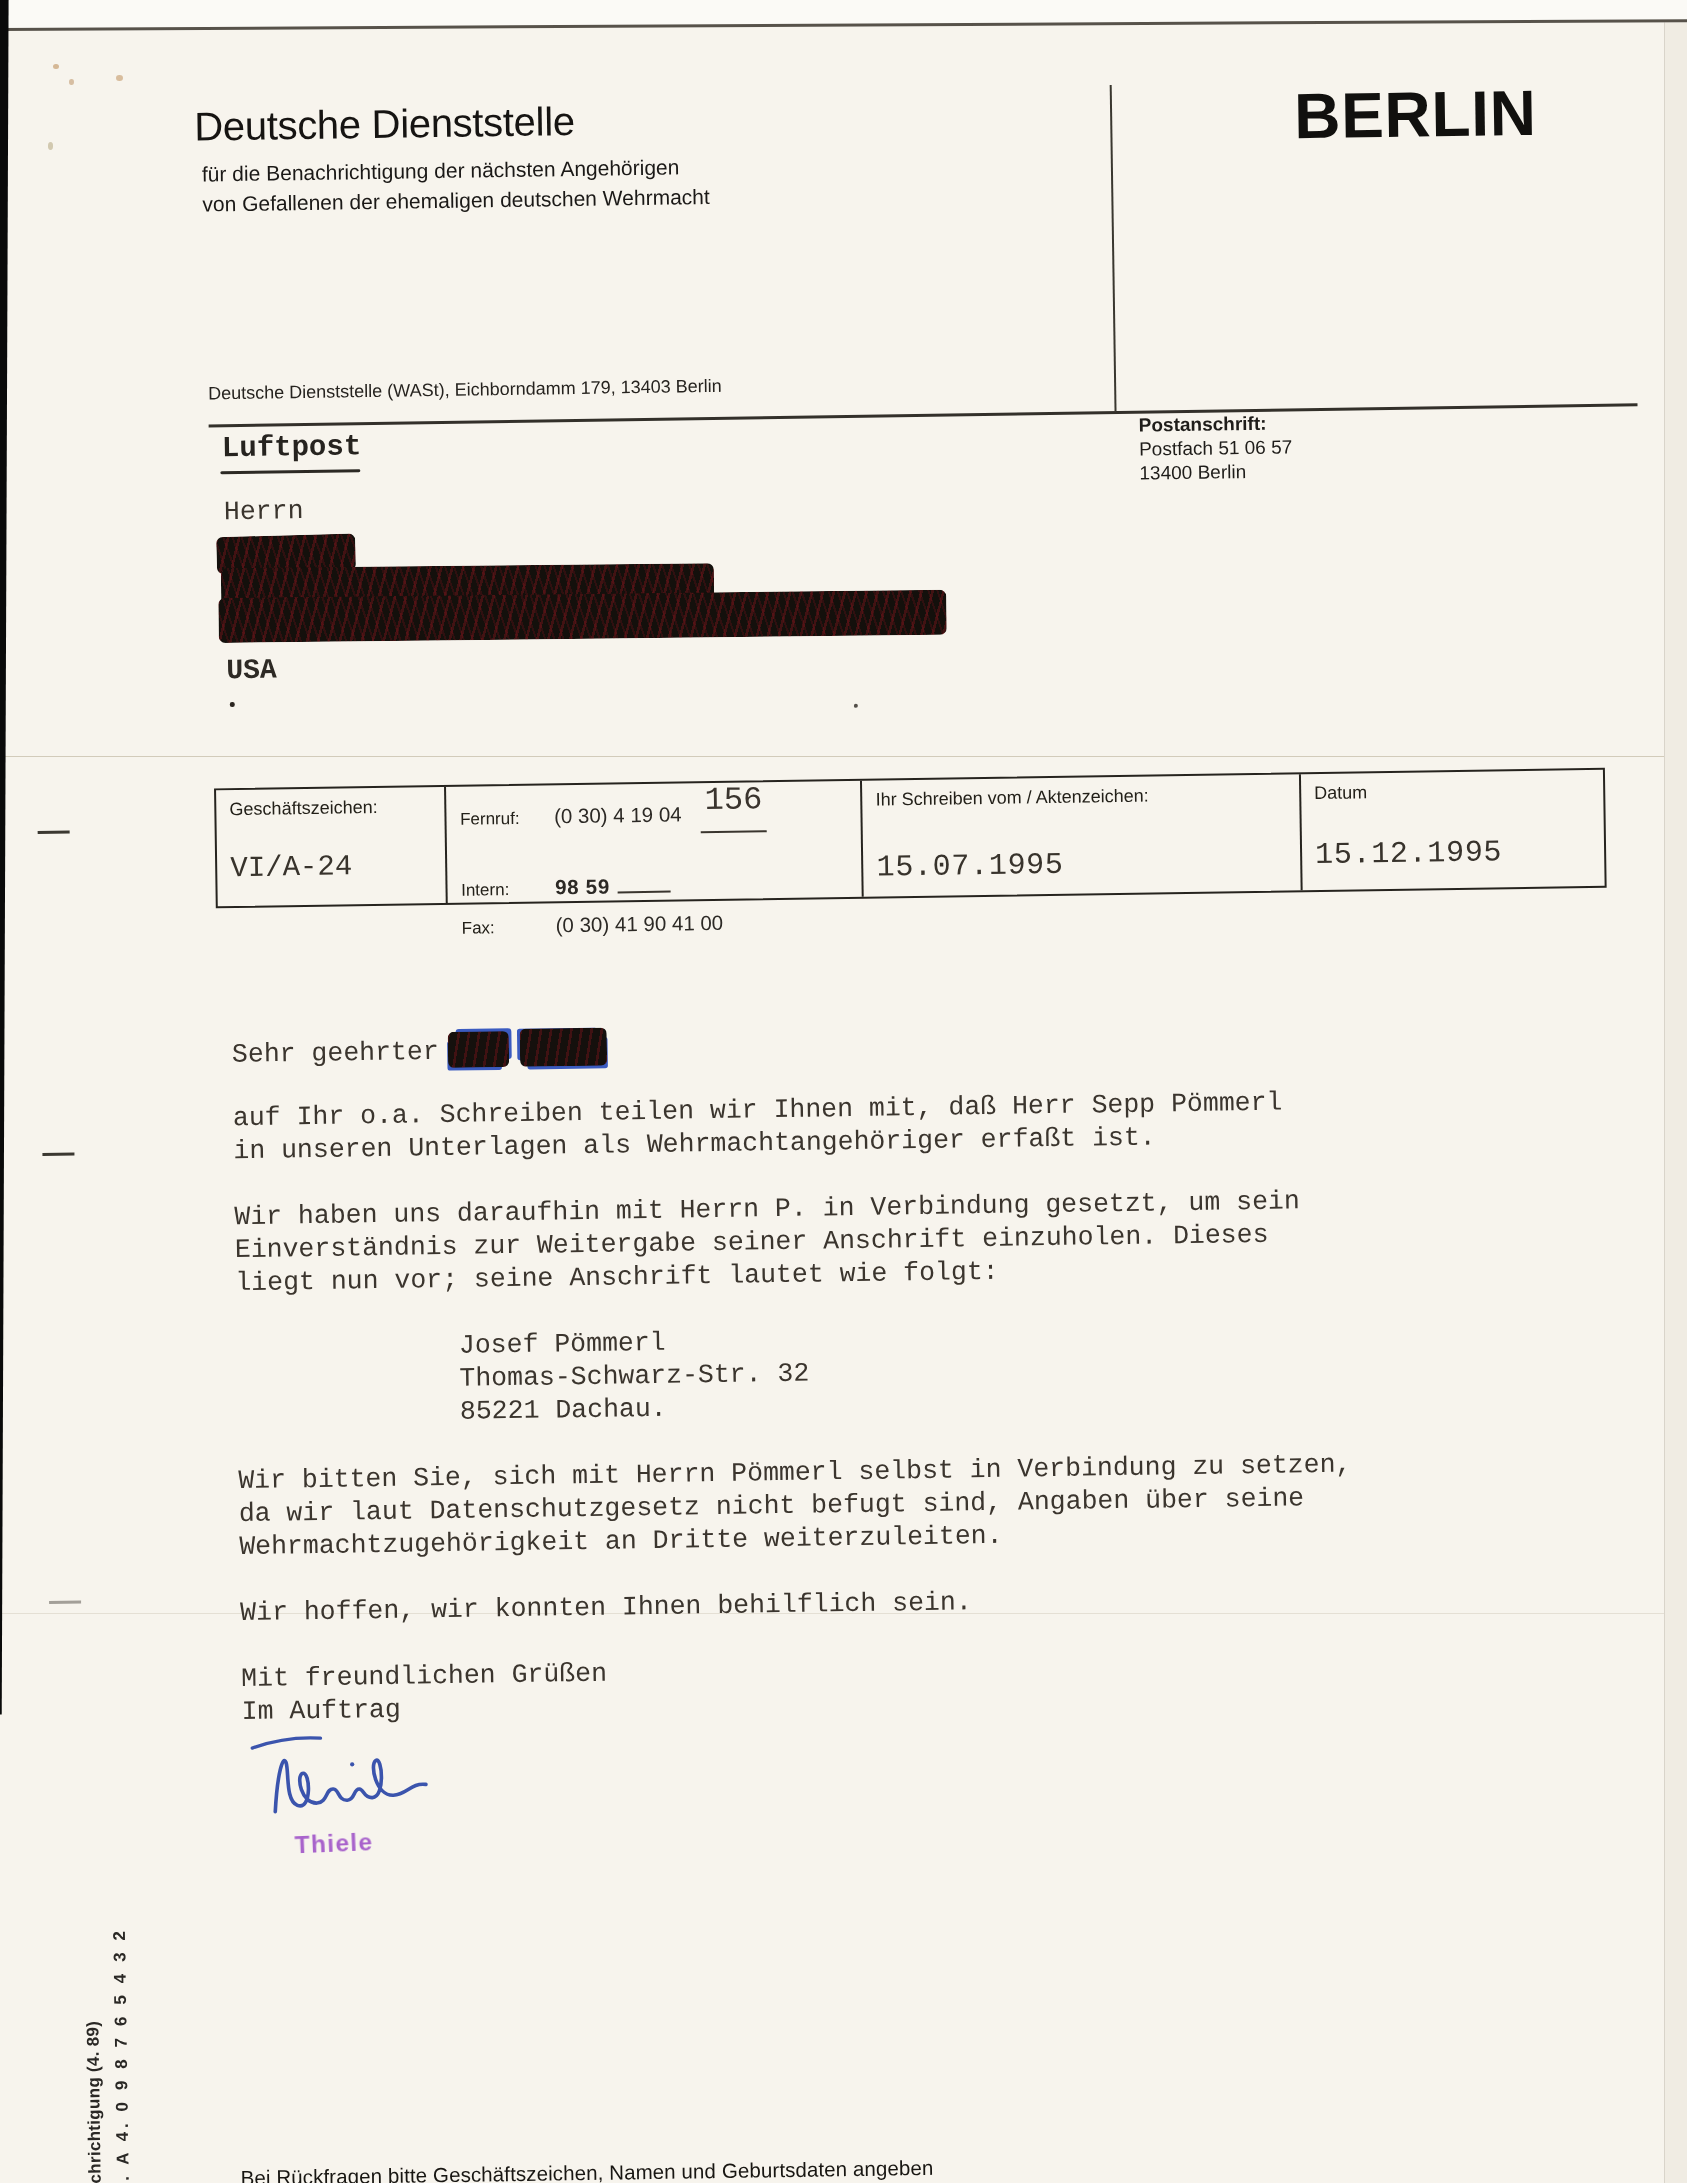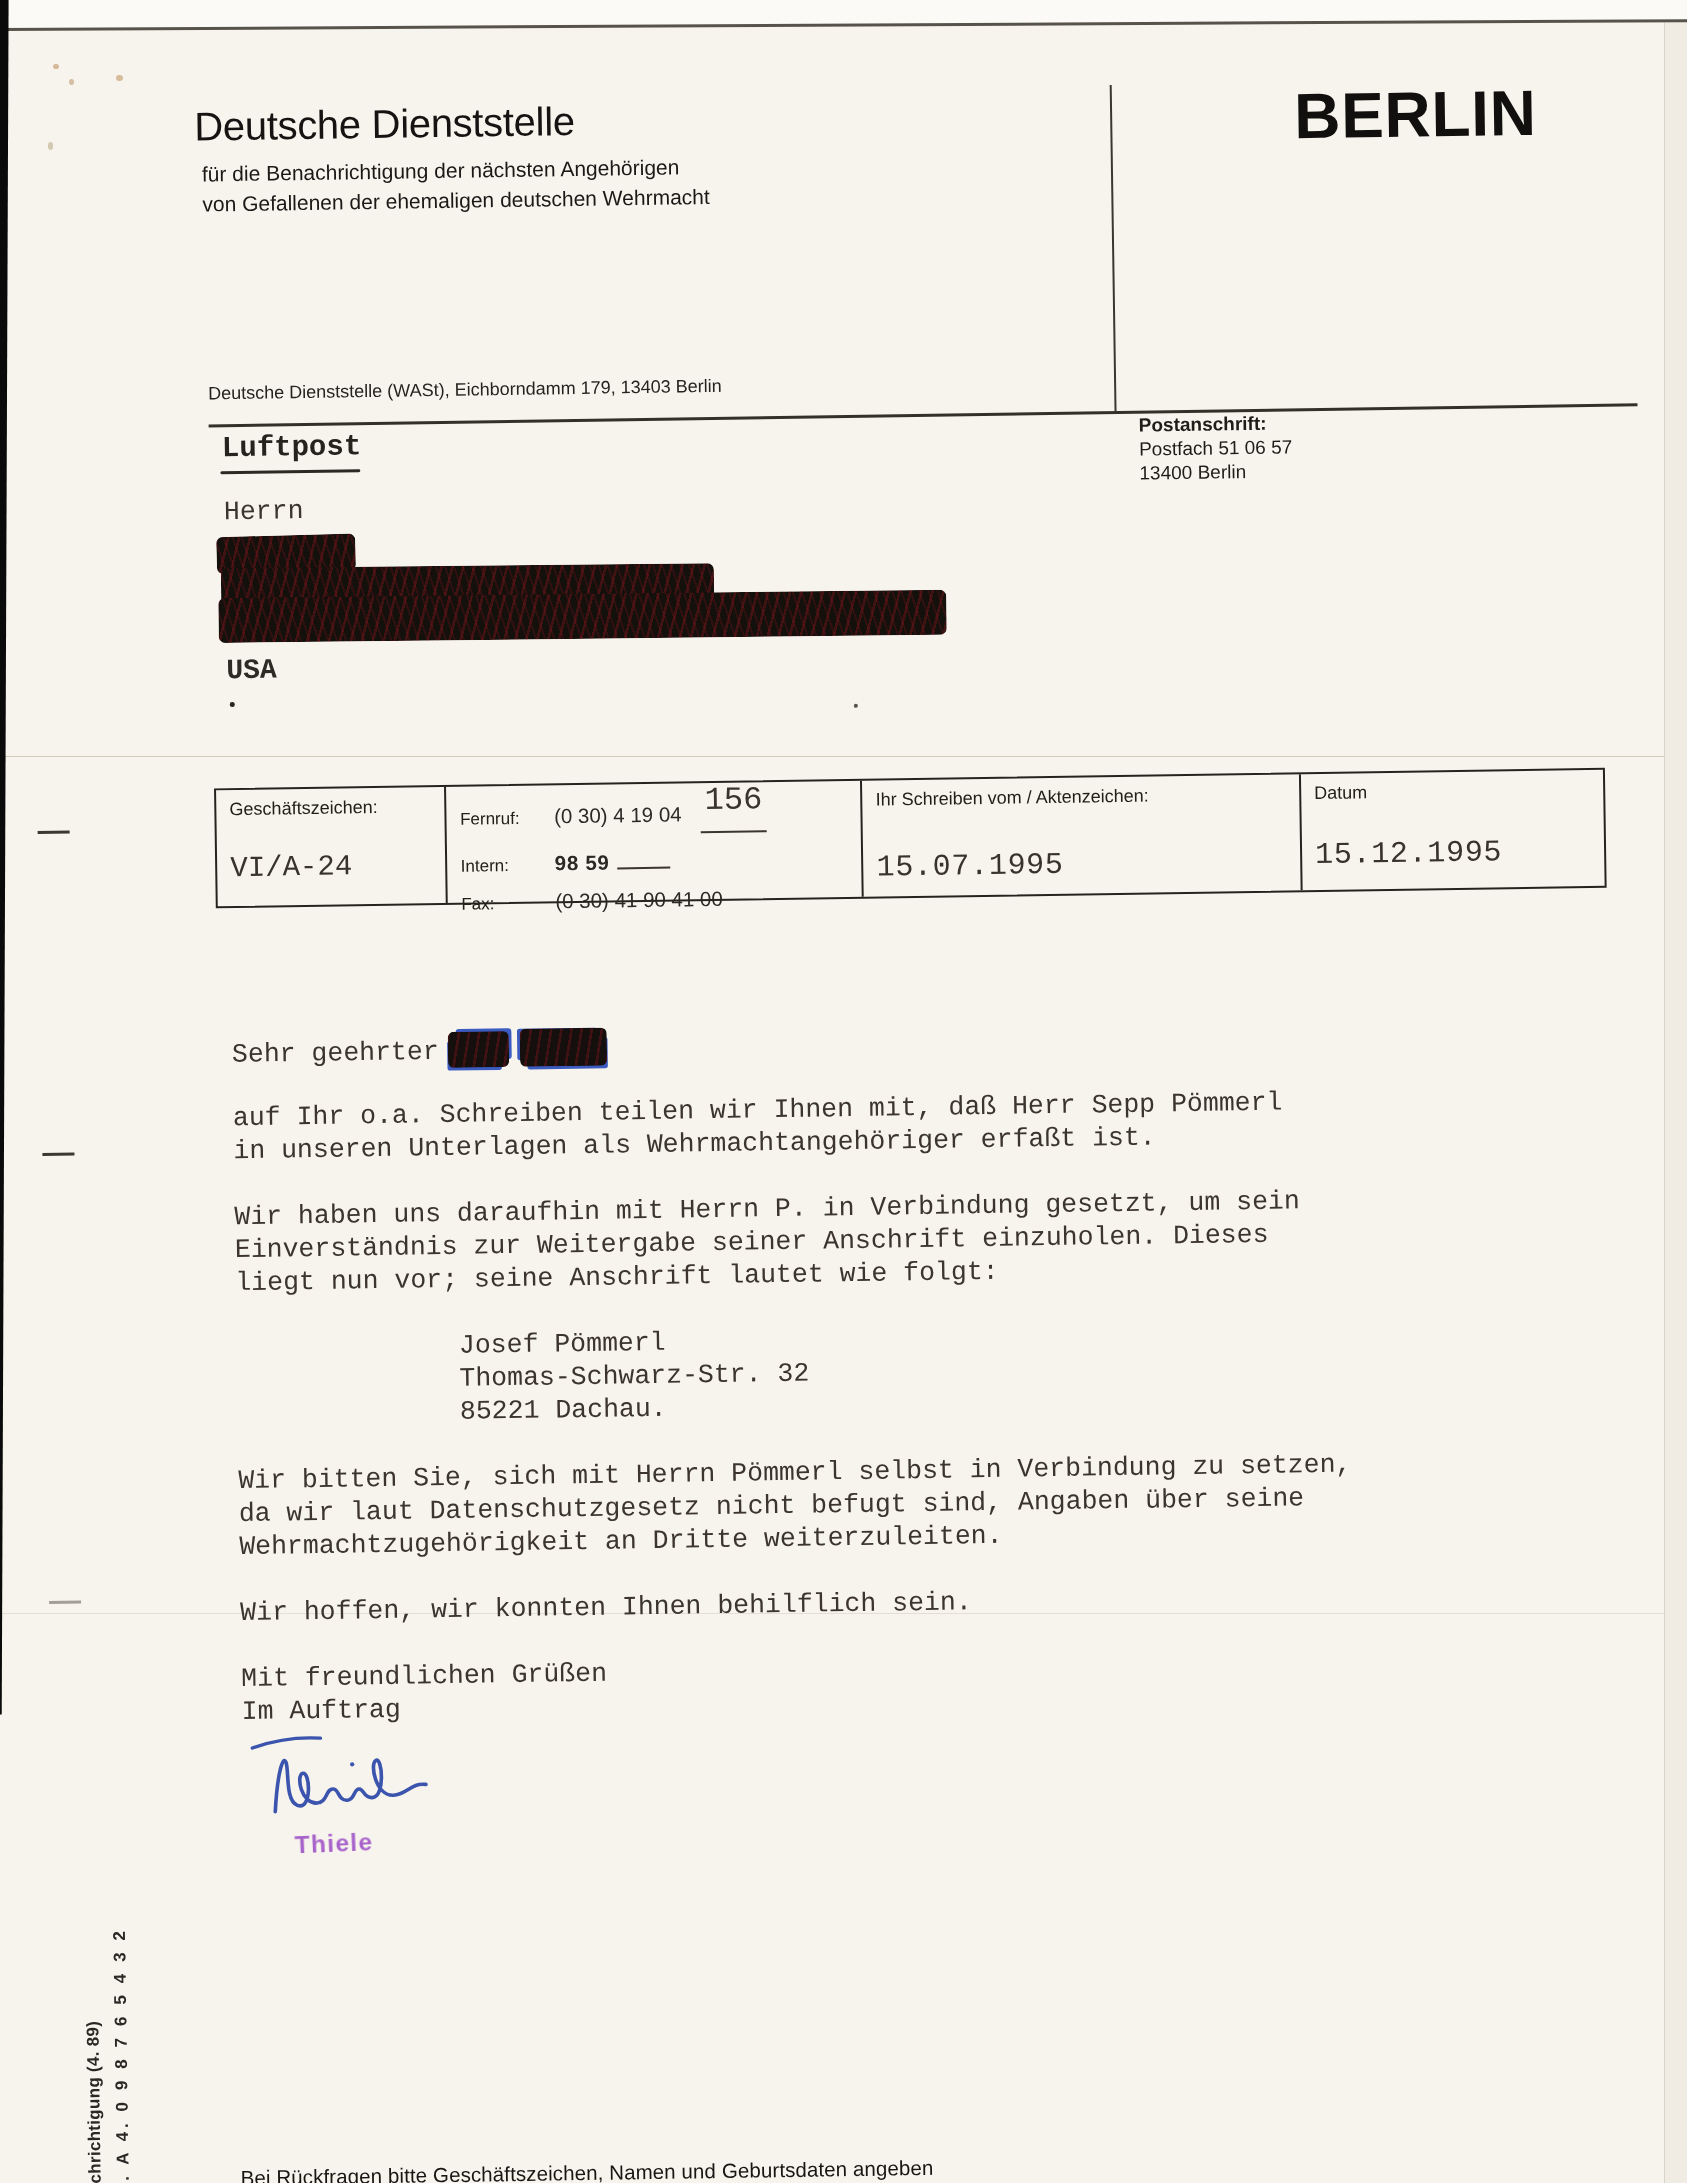--- a/index.html
+++ b/index.html
@@ -65,21 +65,21 @@
     border:2.3px solid #26231e;box-sizing:border-box;background:transparent;}
   .ref-cell{box-sizing:border-box;border-right:2.3px solid #26231e;padding:9.3px 13.2px;position:relative;}
   .ref-cell:last-child{border-right:none;}
   .cell-gz{width:231px;} .cell-contact{width:417px;} .cell-schreiben{width:440px;} .cell-datum{width:303px;}
   .ref-label{font-size:18px;color:#232019;}
   .gz-value{font-size:29px;margin-top:32px;color:#38332c;}
   .crow{display:flex;align-items:baseline;}
   .crow .clabel{width:94px;font-size:17px;color:#232019;flex:none;}
   .crow .cval{font-size:20.5px;color:#2c2925;}
   .crow1{margin-top:1.3px;} .crow2{margin-top:16px;} .crow3{margin-top:14.6px;}
-  .intern-val{font-size:22.5px;font-weight:700;letter-spacing:0.7px;}
+  .intern-val{font-size:22.5px;font-weight:700;letter-spacing:0.7px;margin-top:24px;}
   .ext-box{display:inline-block;min-width:66px;text-align:center;border-bottom:2.6px solid #3a352e;margin-left:19px;}
   .ext-num{position:relative;top:-12px;font-family:"Liberation Mono","DejaVu Sans Mono",monospace;
     font-size:32px;color:#3a342e;display:inline-block;}
   .blank-line{display:inline-block;width:53px;height:17px;border-bottom:2.6px solid #3a352e;margin-left:8px;}
   .date-value{font-size:30px;color:#38332c;letter-spacing:0.7px;}
   .schreiben-value{margin-top:40px;} .datum-value{margin-top:34px;}
 
   
   .salutation{left:233px;top:1036px;font-size:26.5px;white-space:pre;}
   .sal-blob{display:inline-block;vertical-align:-9.3px;background-color:#15100d;border-radius:6px;

